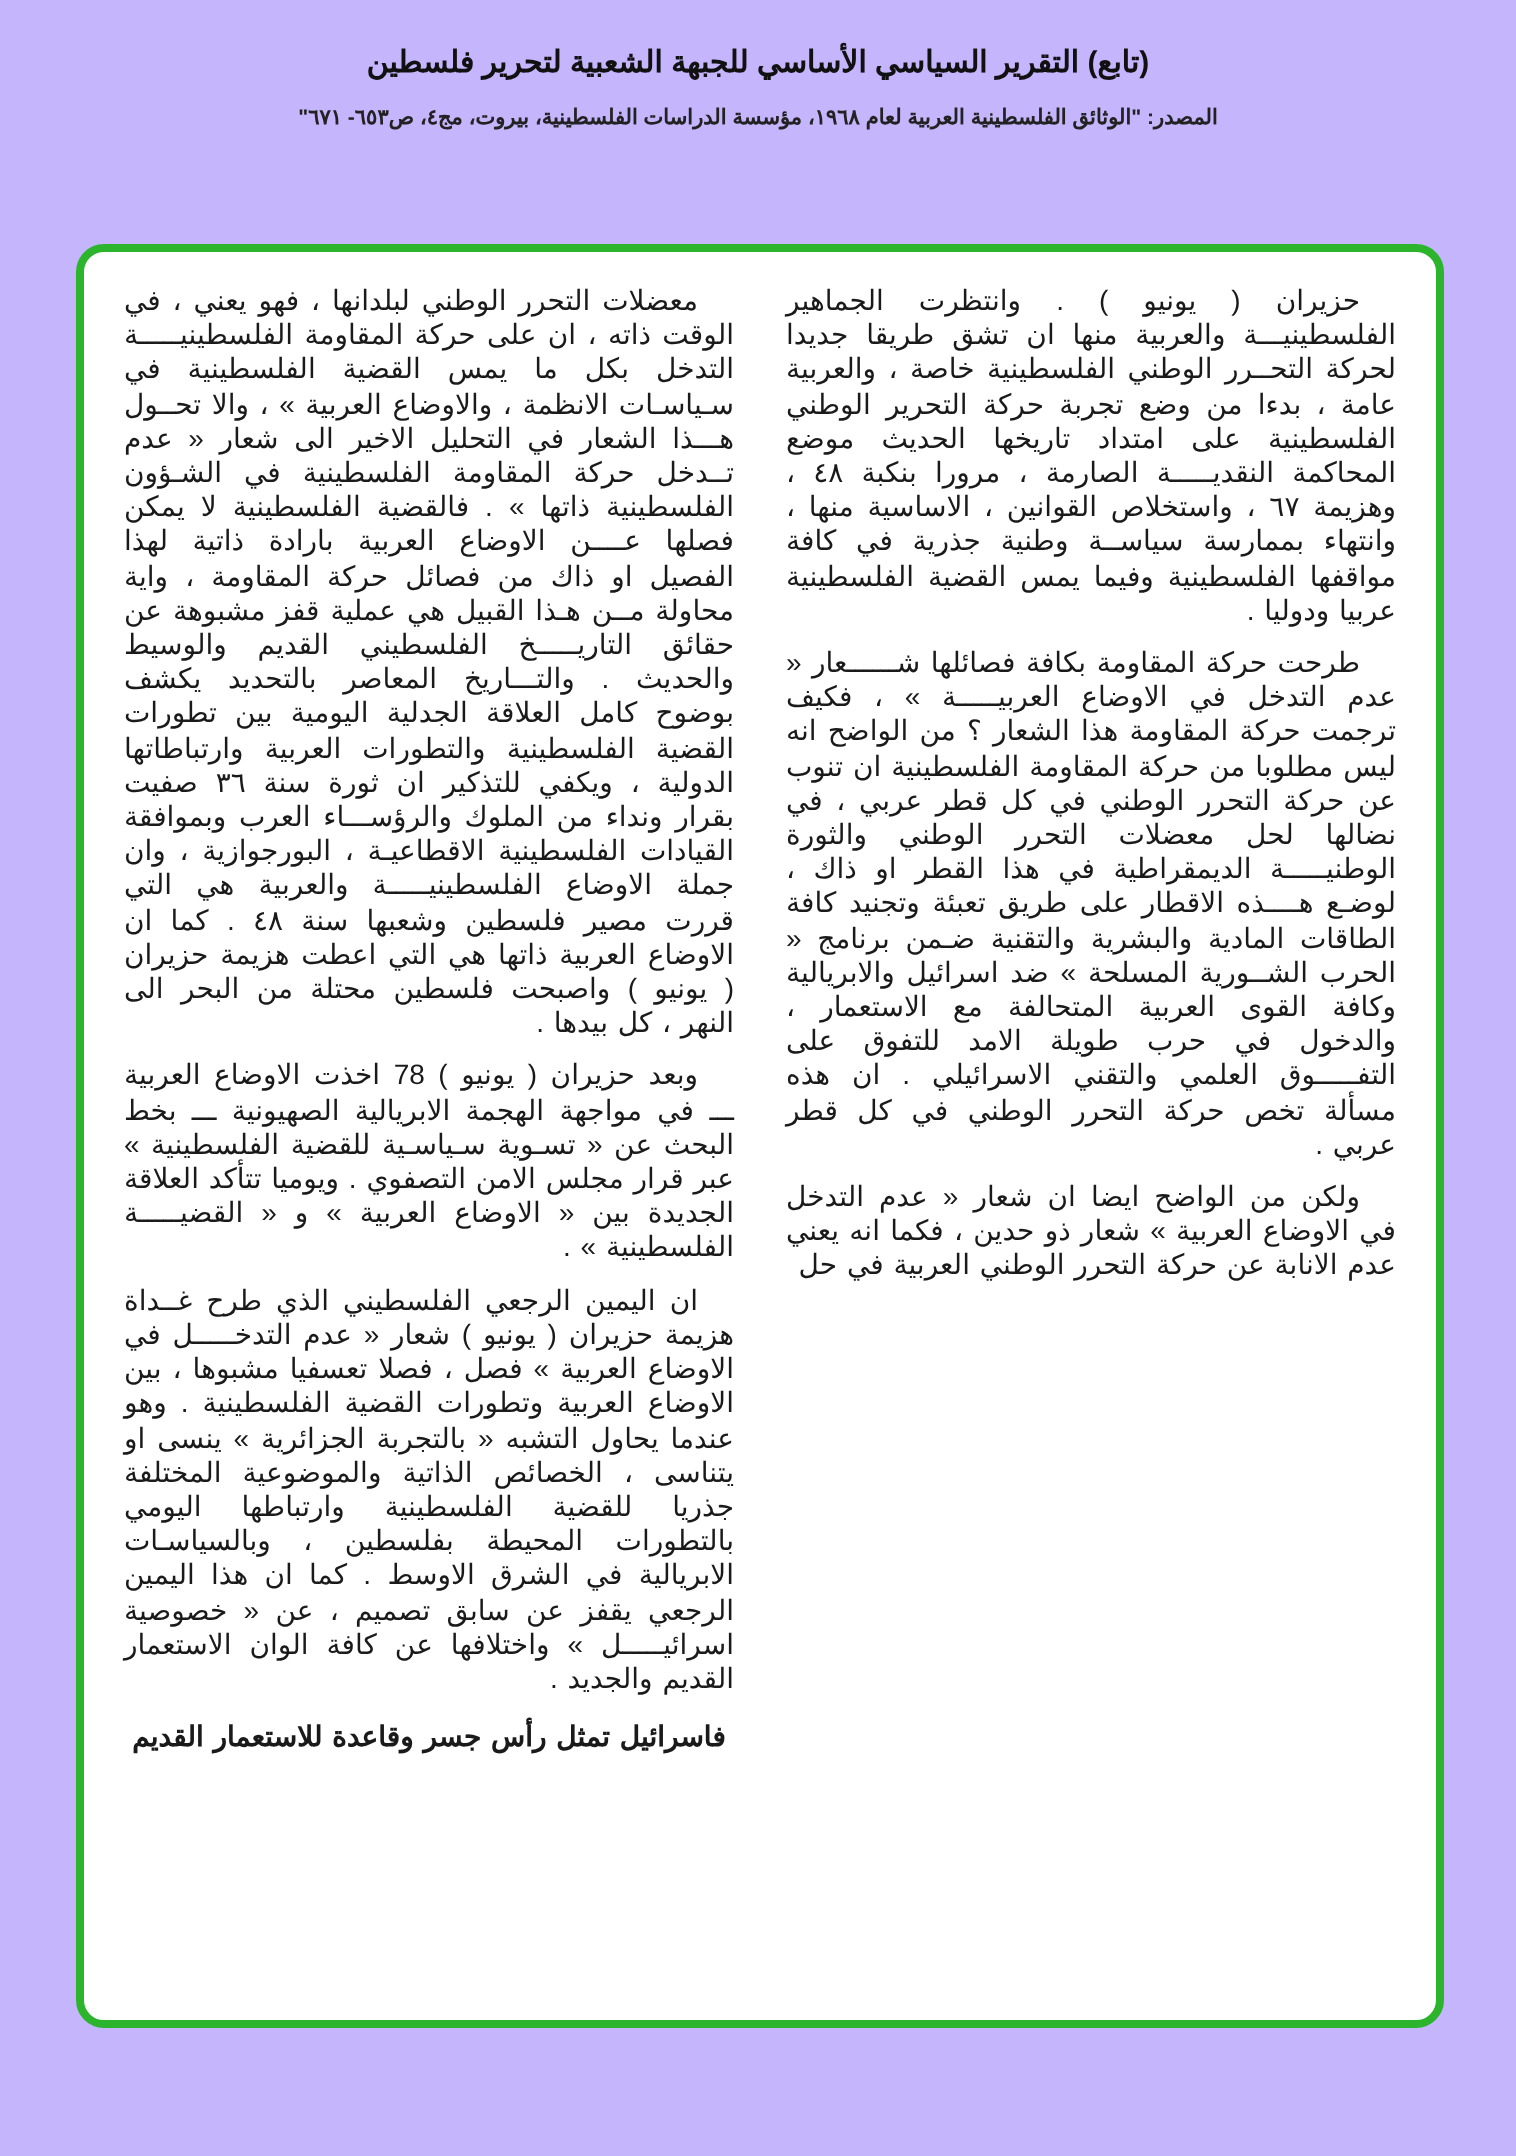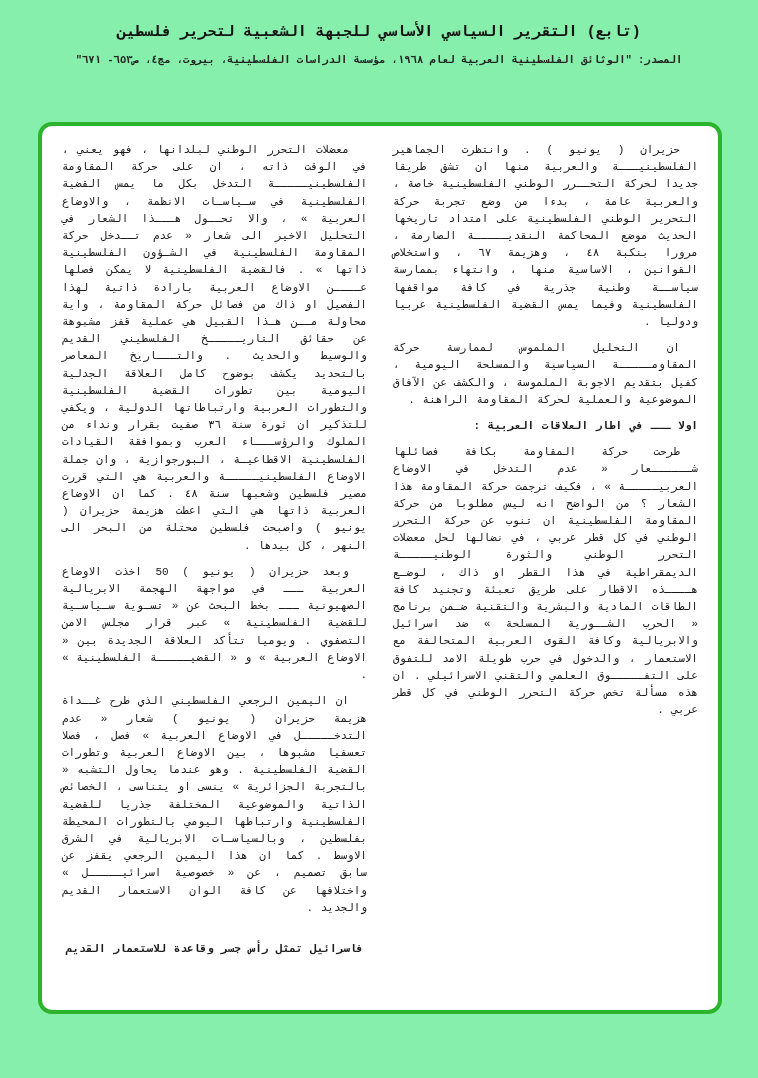--- a/index.html
+++ b/index.html
@@ -2,22 +2,22 @@
 <html lang="ar" dir="rtl"><head>
 <meta charset="utf-8">
 <style>
   * { margin: 0; padding: 0; box-sizing: border-box; }
   html, body { background: #f5f5f2; }
   .page {
     position: relative;
     width: 758px;
     height: 1078px;
     margin: 0 auto;
-    background: #86efac;
-    font-family: Liberation Mono, monospace;
+    background: #c4b5fd;
+    font-family: Liberation Sans, sans-serif;
     color: #141414;
     direction: rtl;
     overflow: hidden;
   }
   .doc-header {
     text-align: center;
     padding-top: 22px;
   }
   .doc-title {
     font-size: 15px;
@@ -46,65 +46,64 @@
   .columns {
     display: flex;
     direction: rtl;
     gap: 26px;
     height: 100%;
   }
   .col {
     flex: 1 1 0;
     direction: rtl;
     text-align: justify;
-    font-size: 11px;
+    font-size: 14px;
     line-height: 17.2px;
     color: #1a1a1a;
     word-spacing: 1px;
   }
   .col p {
     text-indent: 18px;
     margin-bottom: 9px;
   }
   .col p.section-heading {
     font-weight: bold;
     text-indent: 0;
     margin-top: 4px;
     margin-bottom: 9px;
   }
   .col p.catchword {
     font-weight: bold;
     text-align: center;
     text-indent: 0;
-    margin-top: 24px;
+    margin-top: 12px;
   }
 </style>
 </head>
 <body>
 
 <div class="page">
 
   <div class="doc-header">
     <div class="doc-title">(تابع) التقرير السياسي الأساسي للجبهة الشعبية لتحرير فلسطين</div>
     <div class="doc-source">المصدر: "الوثائق الفلسطينية العربية لعام ١٩٦٨، مؤسسة الدراسات الفلسطينية، بيروت، مج٤، ص٦٥٣- ٦٧١"</div>
   </div>
 
   <div class="frame">
     <div class="columns">
 
       <div class="col">
         <p>حزيران ( يونيو ) . وانتظرت الجماهير الفلسطينيـــة والعربية منها ان تشق طريقا جديدا لحركة التحــرر الوطني الفلسطينية خاصة ، والعربية عامة ، بدءا من وضع تجربة حركة التحرير الوطني الفلسطينية على امتداد تاريخها الحديث موضع المحاكمة النقديـــــة الصارمة ، مرورا بنكبة ٤٨ ، وهزيمة ٦٧ ، واستخلاص القوانين ، الاساسية منها ، وانتهاء بممارسة سياســة وطنية جذرية في كافة مواقفها الفلسطينية وفيما يمس القضية الفلسطينية عربيا ودوليا .</p>
-        <p>ان التحليل الملموس لممارسة حركة المقاومـــــة السياسية والمسلحة اليومية ، كفيل بتقديم الاجوبة الملموسة ، والكشف عن الآفاق الموضوعية والعملية لحركة المقاومة الراهنة .</p>
-        <p class="section-heading">اولا ـــ في اطار العلاقات العربية :</p>
         <p>طرحت حركة المقاومة بكافة فصائلها شــــــعار « عدم التدخل في الاوضاع العربيـــــة » ، فكيف ترجمت حركة المقاومة هذا الشعار ؟ من الواضح انه ليس مطلوبا من حركة المقاومة الفلسطينية ان تنوب عن حركة التحرر الوطني في كل قطر عربي ، في نضالها لحل معضلات التحرر الوطني والثورة الوطنيـــــة الديمقراطية في هذا القطر او ذاك ، لوضـع هــــذه الاقطار على طريق تعبئة وتجنيد كافة الطاقات المادية والبشرية والتقنية ضـمن برنامج « الحرب الشــورية المسلحة » ضد اسرائيل والابريالية وكافة القوى العربية المتحالفة مع الاستعمار ، والدخول في حرب طويلة الامد للتفوق على التفـــــوق العلمي والتقني الاسرائيلي . ان هذه مسألة تخص حركة التحرر الوطني في كل قطر عربي .</p>
+        <p>ولكن من الواضح ايضا ان شعار « عدم التدخل في الاوضاع العربية » شعار ذو حدين ، فكما انه يعني عدم الانابة عن حركة التحرر الوطني العربية في حل</p>
       </div>
 
       <div class="col">
         <p>معضلات التحرر الوطني لبلدانها ، فهو يعني ، في الوقت ذاته ، ان على حركة المقاومة الفلسطينيـــــة التدخل بكل ما يمس القضية الفلسطينية في سـياسـات الانظمة ، والاوضاع العربية » ، والا تحــول هـــذا الشعار في التحليل الاخير الى شعار « عدم تــدخل حركة المقاومة الفلسطينية في الشـؤون الفلسطينية ذاتها » . فالقضية الفلسطينية لا يمكن فصلها عــــن الاوضاع العربية بارادة ذاتية لهذا الفصيل او ذاك من فصائل حركة المقاومة ، واية محاولة مــن هـذا القبيل هي عملية قفز مشبوهة عن حقائق التاريـــــخ الفلسطيني القديم والوسيط والحديث . والتـــاريخ المعاصر بالتحديد يكشف بوضوح كامل العلاقة الجدلية اليومية بين تطورات القضية الفلسطينية والتطورات العربية وارتباطاتها الدولية ، ويكفي للتذكير ان ثورة سنة ٣٦ صفيت بقرار ونداء من الملوك والرؤســـاء العرب وبموافقة القيادات الفلسطينية الاقطاعيـة ، البورجوازية ، وان جملة الاوضاع الفلسطينيـــــة والعربية هي التي قررت مصير فلسطين وشعبها سنة ٤٨ . كما ان الاوضاع العربية ذاتها هي التي اعطت هزيمة حزيران ( يونيو ) واصبحت فلسطين محتلة من البحر الى النهر ، كل بيدها .</p>
-        <p>وبعد حزيران ( يونيو ) 50 اخذت الاوضاع العربية ـــ في مواجهة الهجمة الابريالية الصهيونية ـــ بخط البحث عن « تسـوية سـياسـية للقضية الفلسطينية » عبر قرار مجلس الامن التصفوي . ويوميا تتأكد العلاقة الجديدة بين « الاوضاع العربية » و « القضيـــــة الفلسطينية » .</p>
+        <p>وبعد حزيران ( يونيو ) 78 اخذت الاوضاع العربية ـــ في مواجهة الهجمة الابريالية الصهيونية ـــ بخط البحث عن « تسـوية سـياسـية للقضية الفلسطينية » عبر قرار مجلس الامن التصفوي . ويوميا تتأكد العلاقة الجديدة بين « الاوضاع العربية » و « القضيـــــة الفلسطينية » .</p>
         <p>ان اليمين الرجعي الفلسطيني الذي طرح غــداة هزيمة حزيران ( يونيو ) شعار « عدم التدخـــــل في الاوضاع العربية » فصل ، فصلا تعسفيا مشبوها ، بين الاوضاع العربية وتطورات القضية الفلسطينية . وهو عندما يحاول التشبه « بالتجربة الجزائرية » ينسى او يتناسى ، الخصائص الذاتية والموضوعية المختلفة جذريا للقضية الفلسطينية وارتباطها اليومي بالتطورات المحيطة بفلسطين ، وبالسياسـات الابريالية في الشرق الاوسط . كما ان هذا اليمين الرجعي يقفز عن سابق تصميم ، عن « خصوصية اسرائيـــــل » واختلافها عن كافة الوان الاستعمار القديم والجديد .</p>
         <p class="catchword">فاسرائيل تمثل رأس جسر وقاعدة للاستعمار القديم</p>
       </div>
 
     </div>
   </div>
 
 </div>
 
 </body></html>

